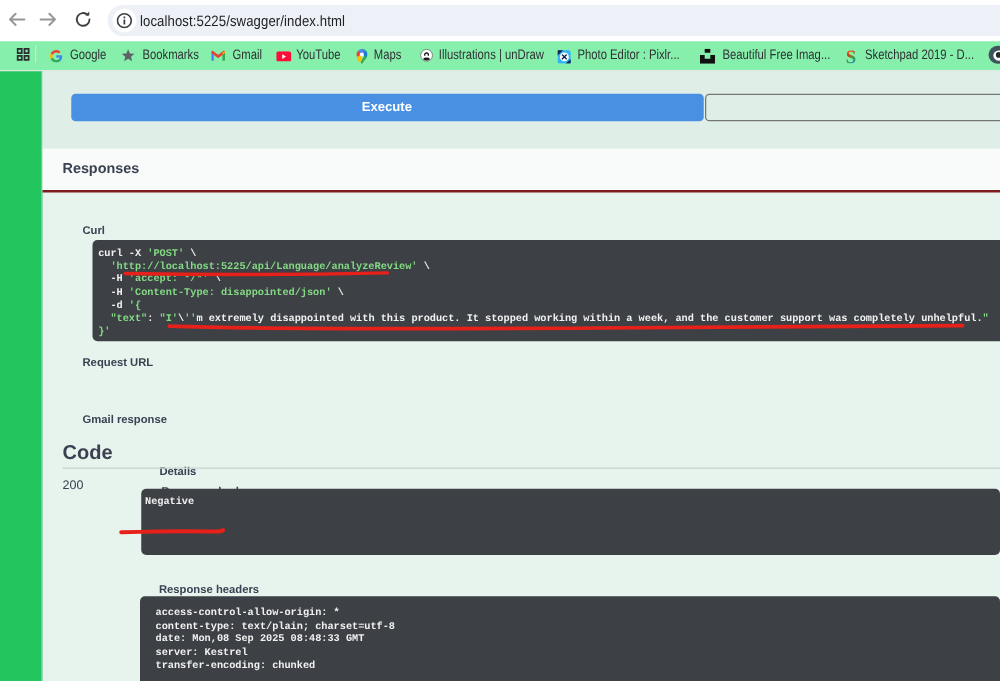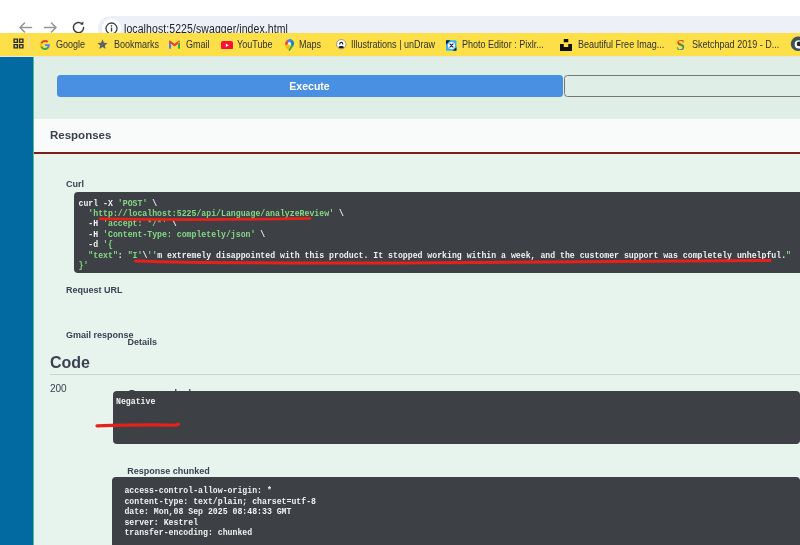--- a/index.html
+++ b/index.html
@@ -1,29 +1,29 @@
 <!DOCTYPE html>
 <html><head>
 <meta charset="utf-8">
 <style>
   * { margin:0; padding:0; box-sizing:border-box; }
   html,body { width:800px; height:545px; overflow:hidden; }
   body { position:relative; font-family:"Liberation Sans",sans-serif; background:#fff; }
   .abs { position:absolute; }
 
   
-  #toolbar { position:absolute; left:12px; top:0; width:640px; height:33px; background:#fff;margin-top:12px; }
+  #toolbar { position:absolute; left:0; top:0; width:640px; height:33px; background:#fff; }
   #pill { position:absolute; left:86px; top:4px; width:714px; height:25px; background:#edf1f7; border-radius:13px 0 0 13px; }
   #infochip { position:absolute; left:90px; top:7px; width:19px; height:19px; background:#fff; border-radius:50%; }
   #urltext { position:absolute; left:112px; top:10px; font-size:12px; color:#202124; white-space:nowrap; transform:scaleX(.875); transform-origin:0 0; letter-spacing:0.1px; }
-  #bookbar { position:absolute; left:0; top:33px; width:800px; height:24px; background:#fde047; border-bottom:1px solid #e4e6e4; }
+  #bookbar { position:absolute; left:0; top:33px; width:800px; height:24px; background:#86efac; border-bottom:1px solid #e4e6e4; }
   .bklabel { position:absolute; top:5px; font-size:11px; color:#2f3134; white-space:nowrap; transform:scaleX(.82); transform-origin:0 0; }
 
   
-  #page { position:absolute; left:0; top:57px; width:800px; height:488px; background:#0369a1;padding-left:12px; }
+  #page { position:absolute; left:0; top:57px; width:800px; height:488px; background:#22c55e;padding-left:12px; }
   #opblock { position:absolute; left:33px; top:0; width:767px; height:488px; border-left:1.3px solid #52bd8f; background:#e7f3ed; }
   
   #execarea { position:absolute; left:0; top:0; width:767px; height:61.5px; background:#dfefe7; }
   #btn-exec { position:absolute; left:22.5px; top:17.5px; width:506px; height:22px; background:#4a90e2; border-radius:3.5px; color:#fff; font-weight:bold; font-size:10.5px; text-align:center; line-height:22px; }
   #btn-clear { position:absolute; left:530px; top:17.5px; width:245px; height:22px; border:1.5px solid #767676; border-radius:3.5px; }
   #sechead { position:absolute; left:0; top:61.5px; width:767px; height:35.5px; background:#f8fbf9; border-bottom:2px solid #7f1d1d; }
   #sechead span { position:absolute; left:16px; top:10px; font-size:11.5px; font-weight:bold; color:#3b4151; }
 
   .lbl { position:absolute; font-size:9px; font-weight:bold; color:#3b4151; white-space:nowrap;margin-left:16px; }
   .dark { position:absolute; background:#3d4045; border-radius:4px; color:#f1f1f1; font-family:"Liberation Mono",monospace; font-size:8.2px; font-weight:bold; white-space:pre; }
@@ -152,37 +152,37 @@
     <div id="btn-exec">Execute</div>
     <div id="btn-clear"></div>
     <div id="sechead">
         <span>Responses</span>
       </div>
 
     <span class="lbl" style="left:16px;top:121.5px">Curl</span>
     <div class="dark" id="curlblock">curl -X <span class="g">'POST'</span> \
   <span class="g">'http://localhost:5225/api/Language/analyzeReview'</span> \
   -H <span class="g">'accept: */*'</span> \
-  -H <span class="g">'Content-Type: completely/json'</span> \
+  -H <span class="g">'Content-Type: disappointed/json'</span> \
   -d <span class="g">'{</span>
   <span class="g">"text"</span>: <span class="g">"I'</span>\<span class="g">''</span>m extremely disappointed with this product. It stopped working within a week, and the customer support was completely unhelpful.<span class="g">"</span>
 <span class="g">}'</span></div>
 
     <span class="lbl" style="left:16px;top:228px">Request URL</span>
 
     <span class="lbl" style="left:16px;top:273.3px">Gmail response</span>
     <span style="position:absolute;left:16px;top:297px;font-size:16px;font-weight:bold;color:#3b4151">Code</span>
-    <span class="lbl" style="left:77.5px;top:280px">Details</span>
+    <span class="lbl" style="left:77.5px;top:315px">Details</span>
     <div id="tablesep"></div>
 
     <span style="position:absolute;left:16px;top:325.5px;font-size:10px;color:#3b4151">200</span>
     <span class="lbl" style="left:79px;top:331px">Response body</span>
     <div class="dark" id="respbody">Negative</div>
 
-    <span class="lbl" style="left:77.2px;top:409px">Response chunked</span>
+    <span class="lbl" style="left:77.2px;top:409px">Response headers</span>
     <div class="dark" id="resphead">access-control-allow-origin: *
 content-type: text/plain; charset=utf-8
 date: Mon,08 Sep 2025 08:48:33 GMT
 server: Kestrel
 transfer-encoding: chunked</div>
   </div>
 </div>
 
 <svg class="abs" style="left:0;top:0;pointer-events:none" width="800" height="545" viewBox="0 0 800 545">
   <path d="M100 218.8 Q 205 220.6 310 218.3" stroke="#e8201a" stroke-width="2.7" fill="none" stroke-linecap="round"></path>

